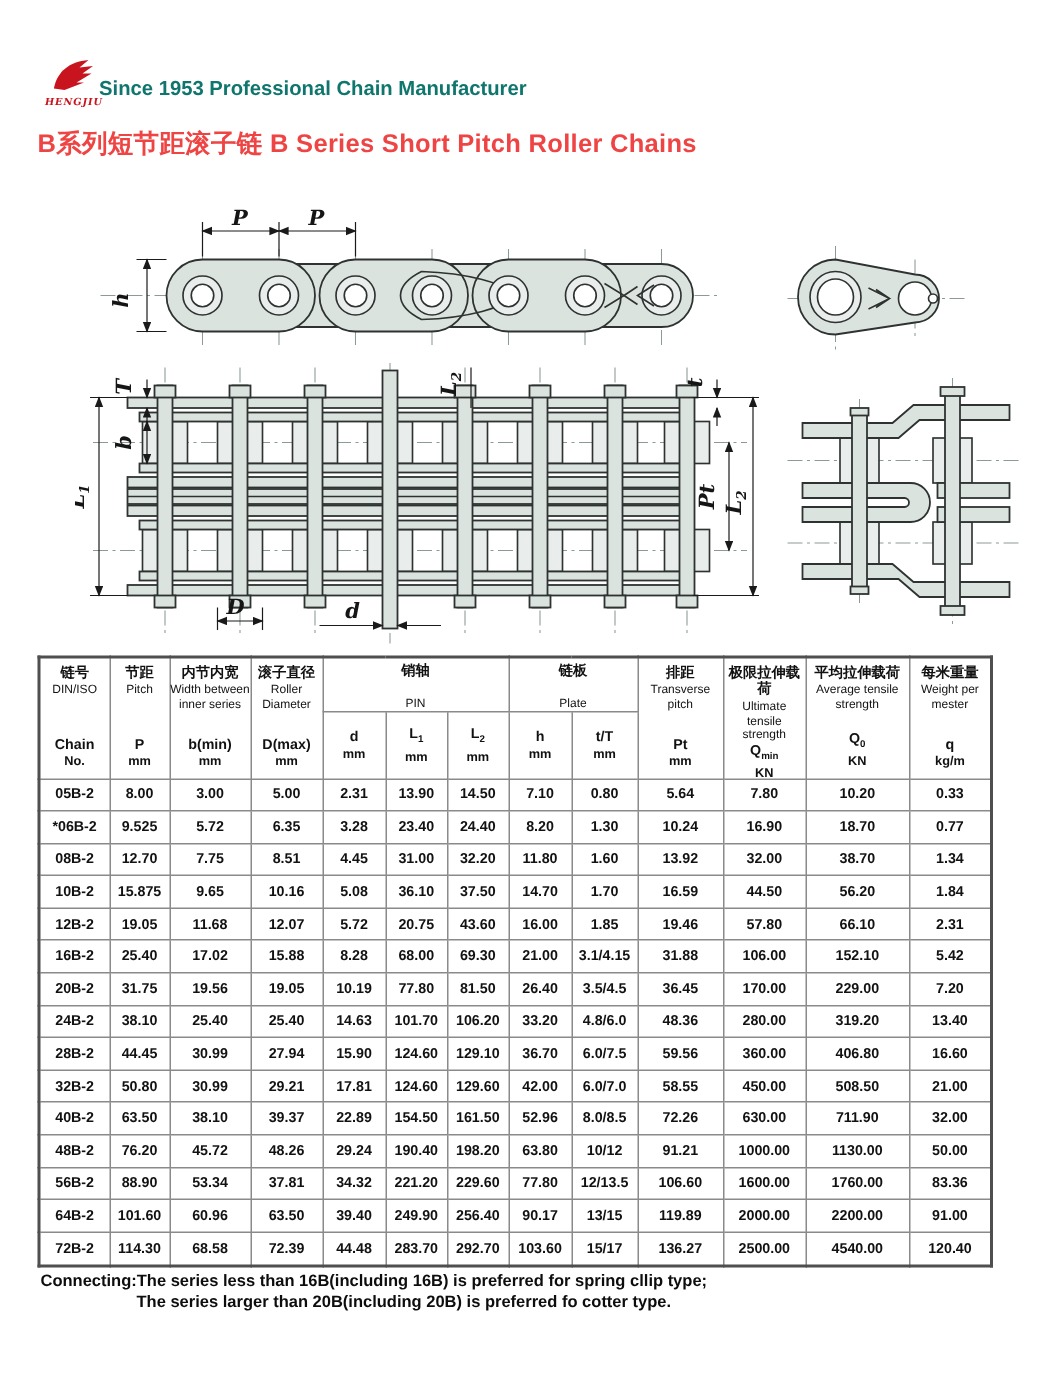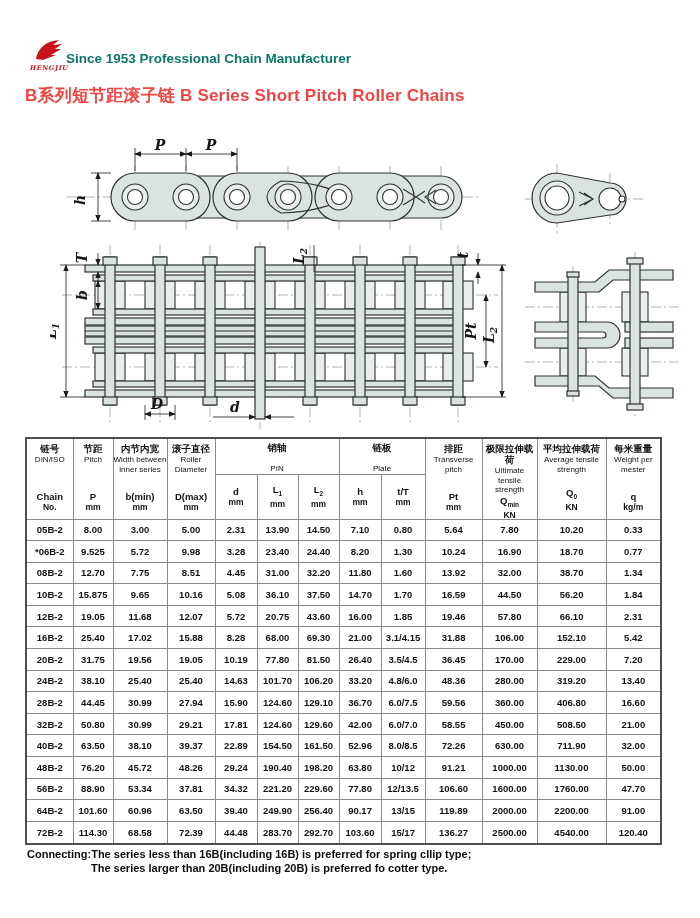--- a/index.html
+++ b/index.html
@@ -434,21 +434,21 @@
           <td>0.80</td>
           <td>5.64</td>
           <td>7.80</td>
           <td>10.20</td>
           <td>0.33</td>
         </tr>
         <tr>
           <td>*06B-2</td>
           <td>9.525</td>
           <td>5.72</td>
-          <td>9.98</td>
+          <td>6.35</td>
           <td>3.28</td>
           <td>23.40</td>
           <td>24.40</td>
           <td>8.20</td>
           <td>1.30</td>
           <td>10.24</td>
           <td>16.90</td>
           <td>18.70</td>
           <td>0.77</td>
         </tr>
@@ -608,21 +608,21 @@
           <td>53.34</td>
           <td>37.81</td>
           <td>34.32</td>
           <td>221.20</td>
           <td>229.60</td>
           <td>77.80</td>
           <td>12/13.5</td>
           <td>106.60</td>
           <td>1600.00</td>
           <td>1760.00</td>
-          <td>47.70</td>
+          <td>83.36</td>
         </tr>
         <tr>
           <td>64B-2</td>
           <td>101.60</td>
           <td>60.96</td>
           <td>63.50</td>
           <td>39.40</td>
           <td>249.90</td>
           <td>256.40</td>
           <td>90.17</td>

